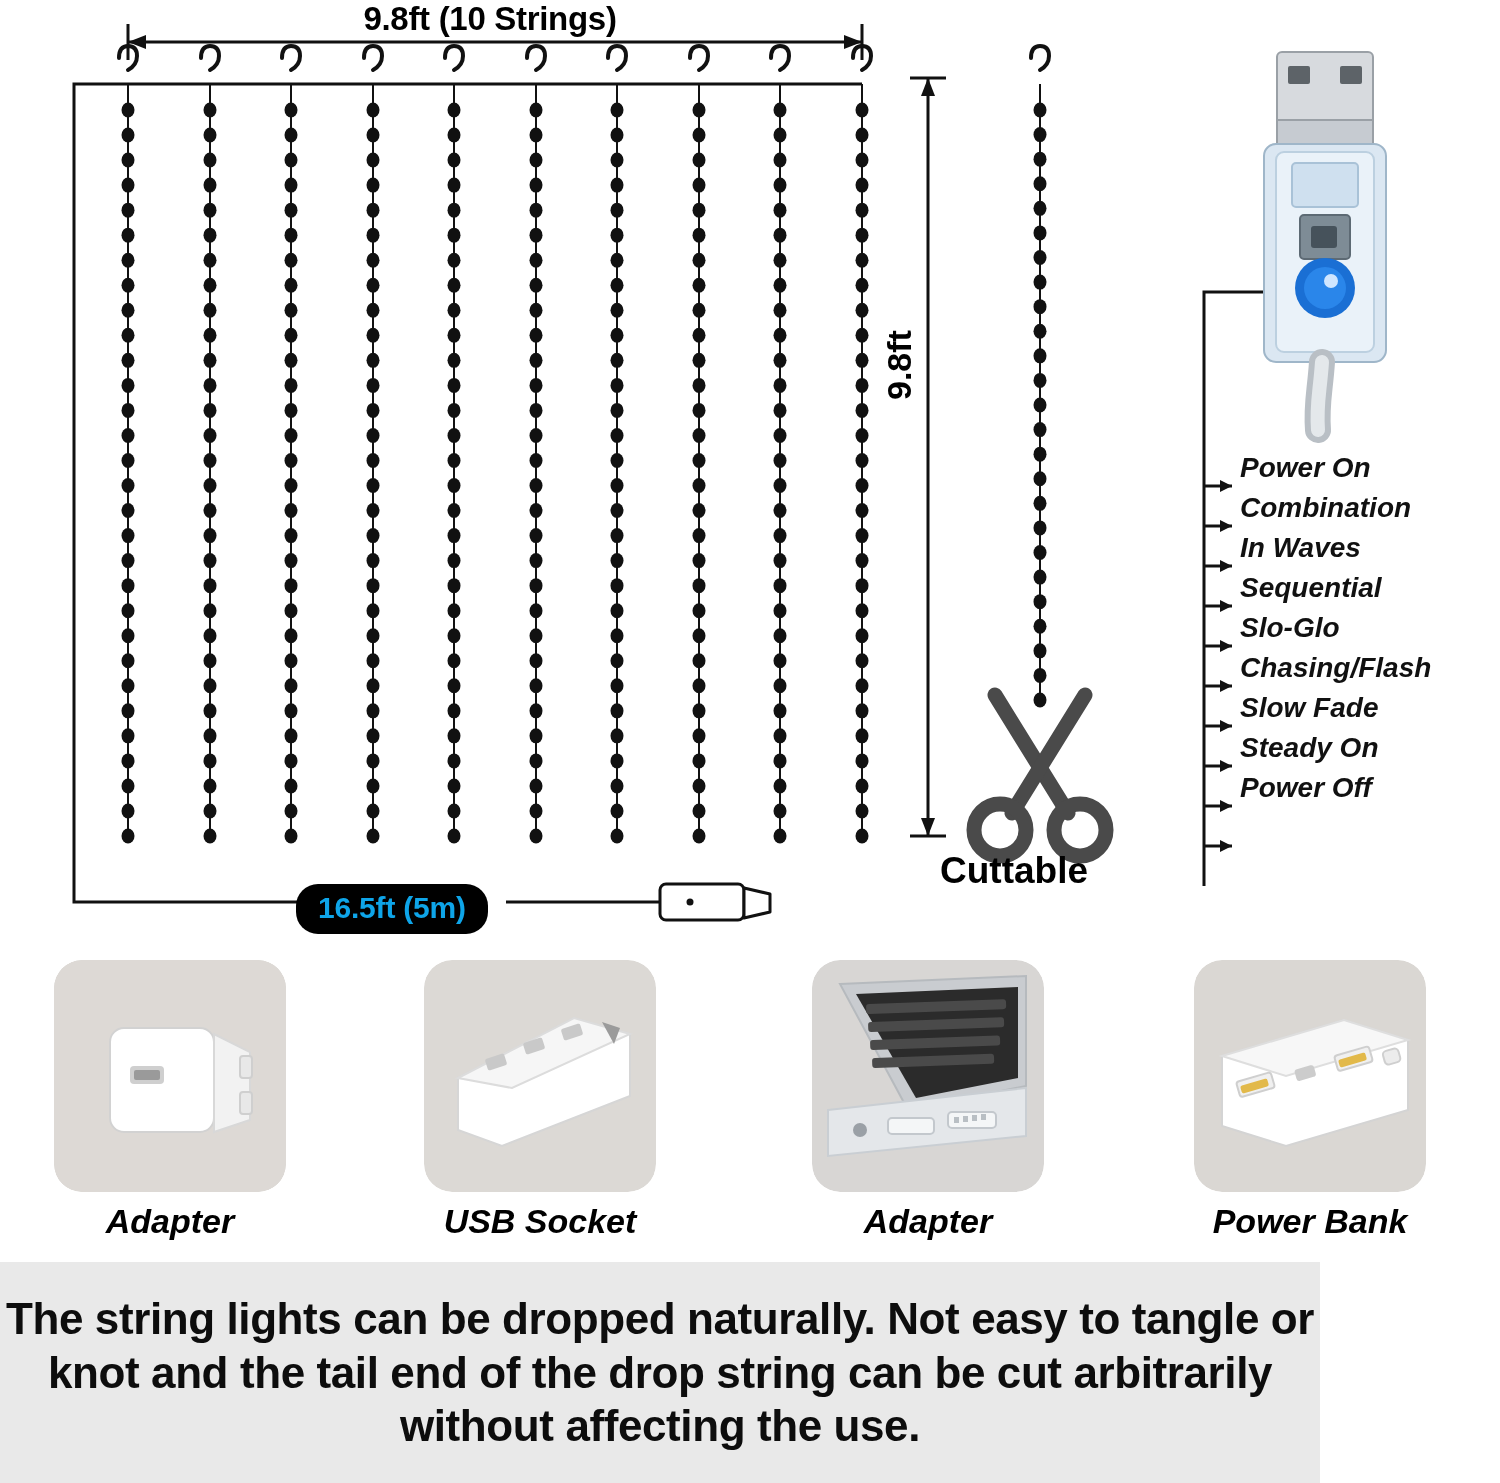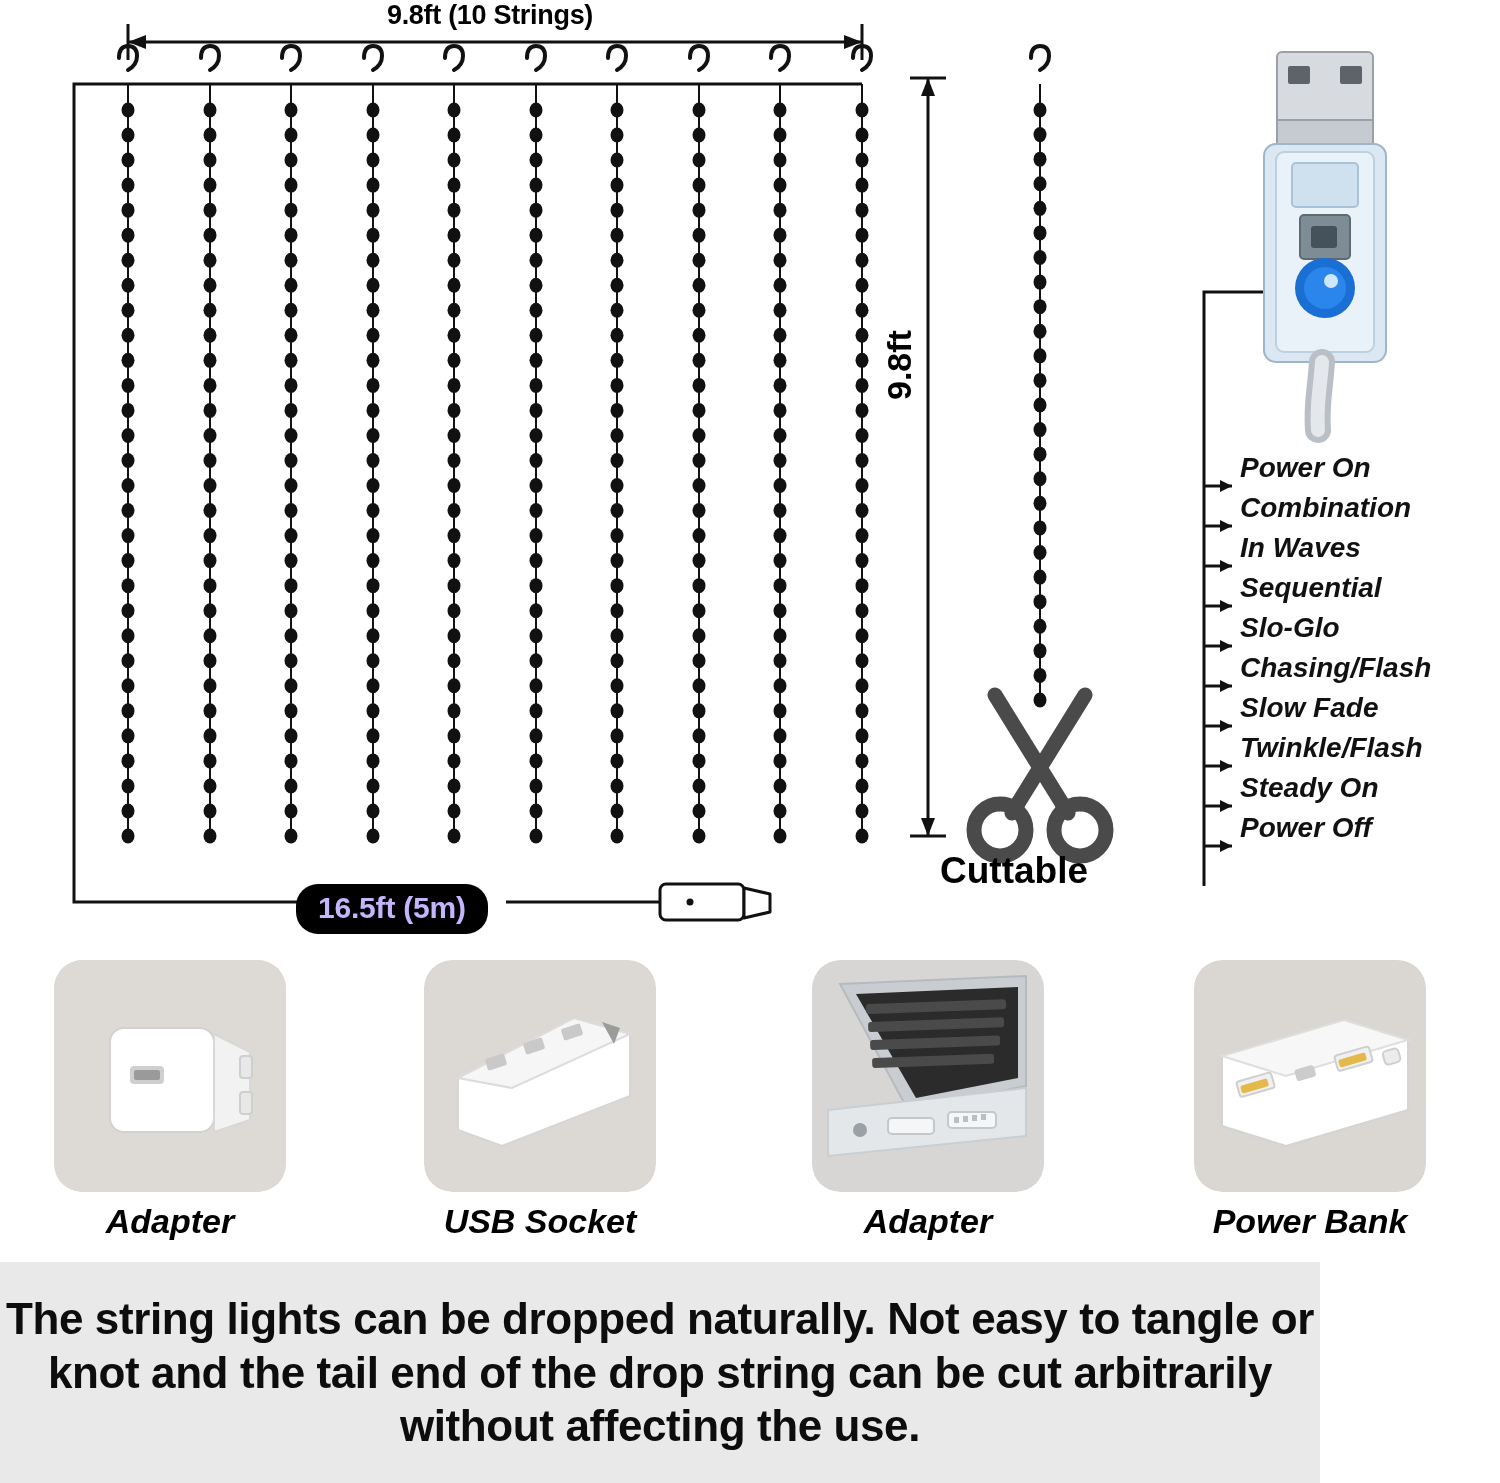--- a/index.html
+++ b/index.html
@@ -20,21 +20,21 @@
     inset: 0;
   }
 
   
   .top-dim-label {
     position: absolute;
     left: 120px;
     top: 0px;
     width: 740px;
     text-align: center;
-    font-size: 27px;
+    font-size: 33px;
     font-weight: bold;
     color: #000;
     letter-spacing: -0.3px;
   }
 
   .side-dim-label {
     position: absolute;
     left: 880px;
     top: 400px;
     font-size: 34px;
@@ -54,21 +54,21 @@
     font-weight: bold;
     color: #000;
   }
 
   
   .length-pill {
     position: absolute;
     left: 296px;
     top: 884px;
     background: #000;
-    color: #c4b5fd;
+    color: #0ea5e9;
     font-size: 30px;
     font-weight: bold;
     padding: 7px 22px 9px 22px;
     border-radius: 22px;
     letter-spacing: -0.2px;
     text-align: right;
   }
 
   
   .mode-list {
@@ -609,21 +609,20 @@
   <div class="length-pill">16.5ft (5m)</div>
 
   <div class="mode-list" id="mode-list">
       <div class="mode-item">Power On</div>
       <div class="mode-item">Combination</div>
       <div class="mode-item">In Waves</div>
       <div class="mode-item">Sequential</div>
       <div class="mode-item">Slo-Glo</div>
       <div class="mode-item">Chasing/Flash</div>
       <div class="mode-item">Slow Fade</div>
-      <div class="mode-item">Twinkle/Flash</div>
       <div class="mode-item">Steady On</div>
       <div class="mode-item">Power Off</div>
     </div>
 
   <div class="sources">
 
     <div class="source" style="left:20px;top:0;">
       <div class="thumb">
         <svg width="232" height="232" viewBox="0 0 232 232">
           <rect width="232" height="232" rx="28" fill="#d9d6d2"></rect>

